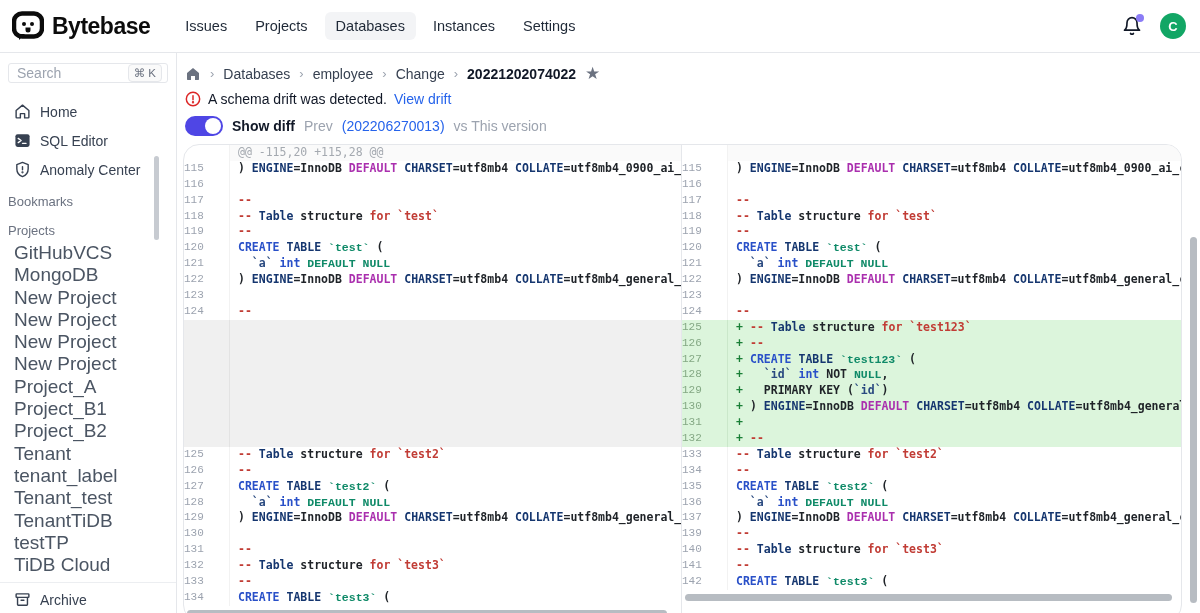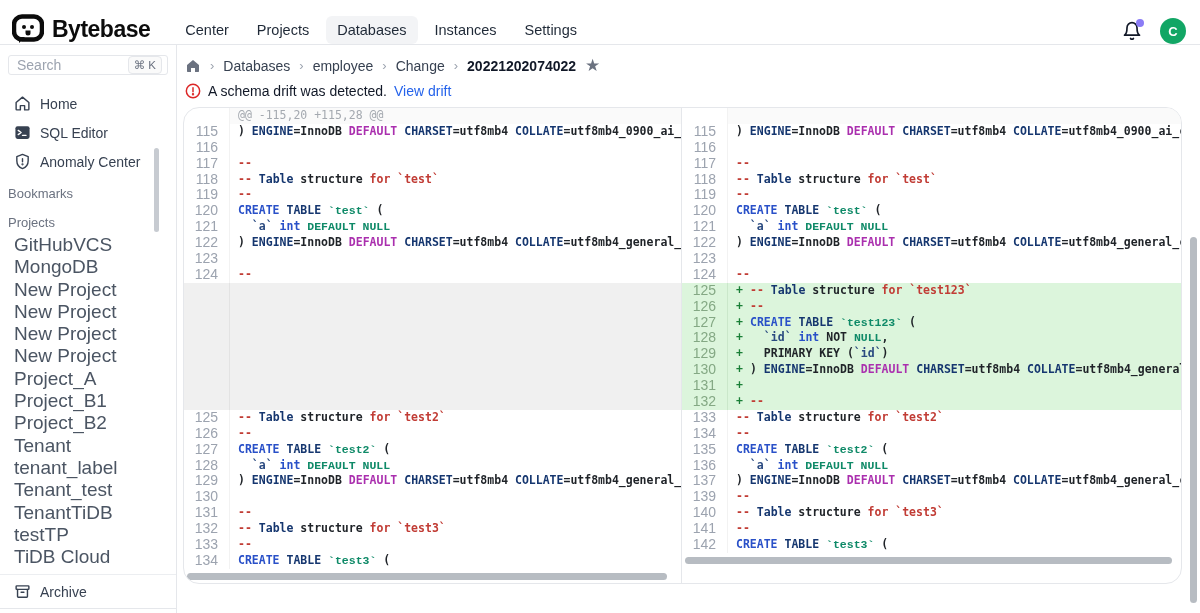--- a/index.html
+++ b/index.html
@@ -1,20 +1,20 @@
 <!DOCTYPE html>
 <html><head>
 <meta charset="utf-8">
 <style>
   * { margin:0; padding:0; box-sizing:border-box; }
   html,body { width:1200px; height:613px; overflow:hidden; background:#fff;
     font-family:"Liberation Sans", sans-serif; color:#1f2937; }
 
   
-  .navbar { height:45px; display:flex; align-items:flex-end; border-bottom:1px solid #e5e7eb;
+  .navbar { height:53px; display:flex; align-items:center; border-bottom:1px solid #e5e7eb;
     padding:0 14px 0 12px; background:#fff; position:relative; z-index:5; }
   .brand { display:flex; align-items:center; gap:8px; margin-right:24px; }
   .brand-name { font-size:23px; font-weight:800; color:#0c0c0c; letter-spacing:-0.5px; }
   .nav-items { display:flex; align-items:center; gap:6px; list-style:none; }
   .nav-items li { font-size:14.5px; color:#1f2937; padding:6px 11px; border-radius:6px; cursor:pointer; }
   .nav-items li.active { background:#f3f4f6; }
   .nav-right { margin-left:auto; display:flex; align-items:center; gap:18px; }
   .bell-wrap { position:relative; width:20px; height:20px; }
   .bell-dot { position:absolute; top:-2px; right:-2px; width:8px; height:8px; border-radius:50%;
     background:#8b7cf6; }
@@ -65,22 +65,22 @@
   .toggle-label { font-weight:700; color:#111827; }
   .muted { color:#9ca3af; }
 
   
   .diff-panel { margin-top:8px; border:1px solid #e5e7eb; border-radius:16px; overflow:hidden;
     display:flex; background:#fff; }
   .pane { width:498px; display:flex; flex-direction:column; }
   .pane.left { border-right:1px solid #e5e7eb; }
   .pane.right { flex:1; }
   .drow { display:flex; height:15.9px; line-height:15.9px; }
-  .gut { width:46px; flex:0 0 46px; text-align:right; padding-right:11px;
-    font-family:Liberation Sans, sans-serif; font-size:14px; color:#9ca3af;
+  .gut { width:46px; flex:0 0 46px; text-align:left; padding-right:11px;
+    font-family:Liberation Mono, monospace; font-size:11px; color:#9ca3af;
     border-right:1px solid rgba(0,0,0,0.05); }
   .code { flex:1; font-family:"DejaVu Sans Mono", monospace; font-size:11.5px; font-weight:700;
     white-space:pre; padding-left:8px; color:#1f2328; overflow:hidden; }
   .drow.header .code { background:#fafafa; color:#a4a9b0; font-weight:400; }
   .drow.filler { background:#f0f0f0; }
   .drow.filler .gut { border-right:1px solid rgba(0,0,0,0.05); }
   .drow.added { background:#dcf5dc; }
   .drow.added .gut { color:#84a884; border-right:1px solid rgba(0,80,0,0.08); }
   .plus { color:#1a7f37; display:inline-block; width:14px; }
   .tok-p { color:#1f2328; }
@@ -107,21 +107,21 @@
         <rect x="2" y="2.5" width="28" height="23" rx="8" fill="none" stroke="#0c0c0c" stroke-width="4.5"></rect>
         <path d="M7 23 L7 29 L13 23 Z" fill="#0c0c0c"></path>
         <circle cx="12" cy="13" r="2" fill="#0c0c0c"></circle>
         <circle cx="20" cy="13" r="2" fill="#0c0c0c"></circle>
         <path d="M13.5 16.5 h5 v2.5 a2.5 2.5 0 0 1 -5 0 Z" fill="#0c0c0c"></path>
       </svg>
     </span>
     <span class="brand-name">Bytebase</span>
   </div>
   <ul class="nav-items" id="nav-items">
-      <li class="">Center</li>
+      <li class="">Issues</li>
       <li class="">Projects</li>
       <li class="active">Databases</li>
       <li class="">Instances</li>
       <li class="">Settings</li>
     </ul>
   <div class="nav-right">
     <div class="bell-wrap">
       <svg width="20" height="20" viewBox="0 0 24 24" fill="none" stroke="#111827" stroke-width="2" stroke-linecap="round" stroke-linejoin="round">
         <path d="M18 8a6 6 0 0 0-12 0c0 7-3 9-3 9h18s-3-2-3-9"></path>
         <path d="M13.7 21a2 2 0 0 1-3.4 0"></path>
@@ -228,20 +228,29 @@
         <svg width="16" height="16" viewBox="0 0 24 24" fill="none" stroke="#dc2626" stroke-width="2.2" stroke-linecap="round">
           <circle cx="12" cy="12" r="10"></circle>
           <line x1="12" y1="7" x2="12" y2="13"></line>
           <circle cx="12" cy="16.8" r="0.7" fill="#dc2626"></circle>
         </svg>
       </span>
       <span>A schema drift was detected.</span>
       <a class="link">View drift</a>
     </div>
 
+    <div class="toggle-row">
+      <div class="toggle">
+          <span class="knob"></span>
+        </div>
+      <span class="toggle-label">Show diff</span>
+      <span class="muted">Prev</span>
+      <a class="link">(202206270013)</a>
+      <span class="muted">vs This version</span>
+    </div>
 
     <div class="diff-panel">
       <div class="pane left">
         <div id="left-rows">
             <div class="drow header">
               <span class="gut"></span>
               <div class="code">@@ -115,20 +115,28 @@</div>
             </div>
             <div class="drow ctx">
               <span class="gut">115</span>

